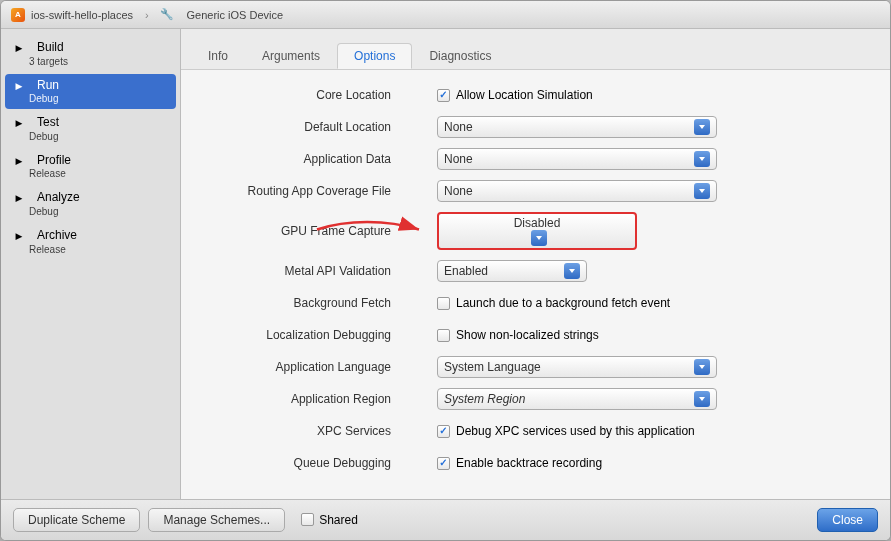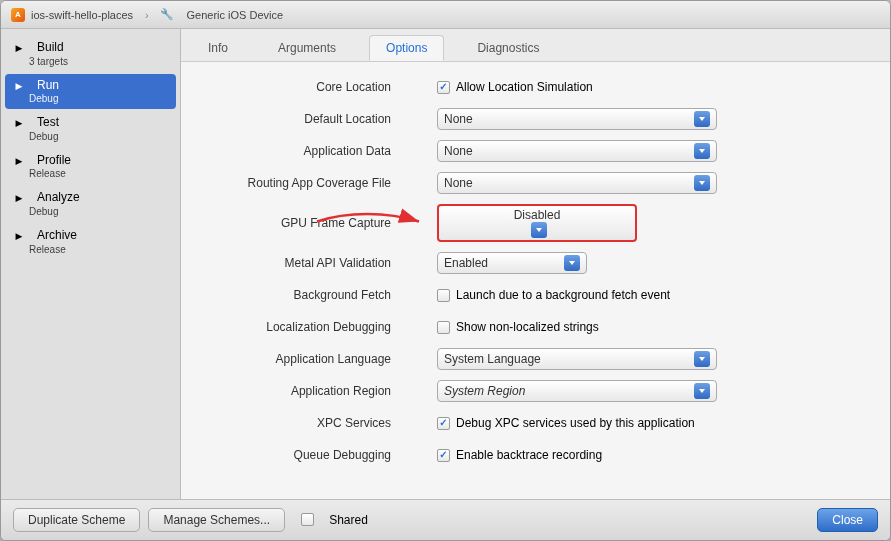--- a/index.html
+++ b/index.html
@@ -114,22 +114,22 @@
       display: flex;
       flex-direction: column;
       background: #f5f5f5;
     }
 
     
     .tabs {
       display: flex;
       border-bottom: 1px solid #ccc;
       background: #ebebeb;
-      padding: 6px 10px 0;
-      gap: 16px;
+      padding: 14px 10px 0;
+      gap: 0;
     }
     .tab {
       padding: 5px 16px;
       font-size: 12px;
       color: #555;
       cursor: pointer;
       border-radius: 4px 4px 0 0;
       border: 1px solid transparent;
     }
     .tab.active {
@@ -253,21 +253,21 @@
     .btn.primary {
       background: linear-gradient(to bottom, #6ba3e8, #2e6dc8);
       color: white;
       border: 1px solid #2060b0;
       margin-left: auto;
     }
 
     .bottom-bar-checkbox-area {
       display: flex;
       align-items: flex-start;
-      gap: 15px;
+      gap: 5px;
       margin-left: 8px;
     }
 
     
     .xcode-title-icon {
       width: 14px;
       height: 14px;
       background: linear-gradient(135deg, #f5a623, #e8520d);
       border-radius: 3px;
       display: flex;

